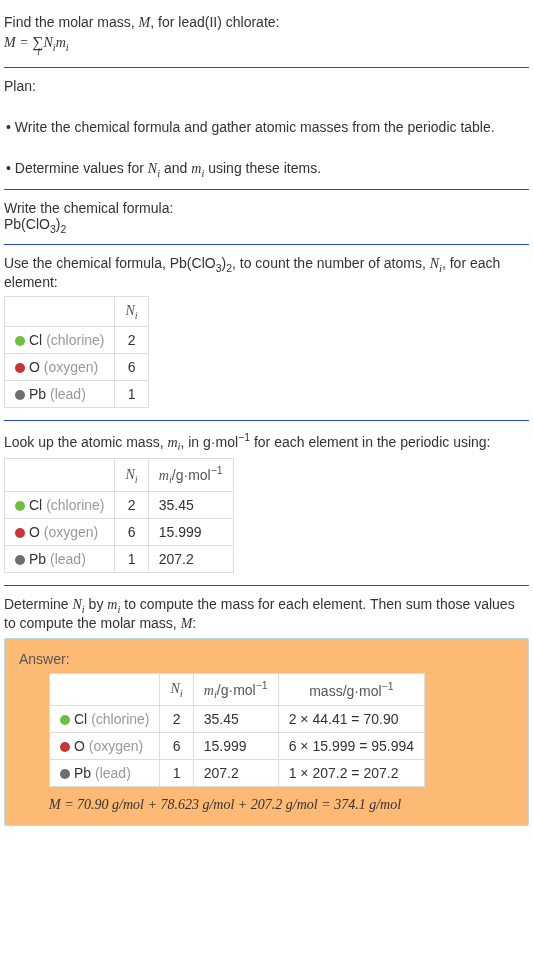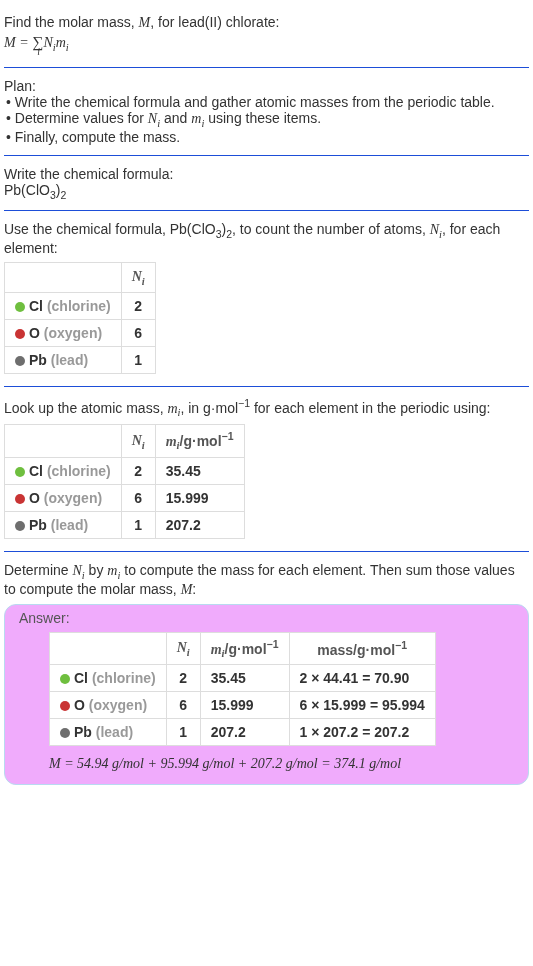--- a/index.html
+++ b/index.html
@@ -31,31 +31,32 @@
     .sub {
       vertical-align: sub;
       font-size: 0.75em;
     }
     .sup {
       vertical-align: super;
       font-size: 0.75em;
     }
     .plan-item {
       margin-left: 2px;
+      margin-top: 25px;
     }
     table {
       border-collapse: collapse;
       margin-top: 6px;
       margin-bottom: 2px;
     }
     th, td {
       border: 1px solid #ddd;
       padding: 5px 10px;
       text-align: left;
-      font-weight: bold;
+      font-weight: normal;
     }
     th {
       color: #555;
     }
     .element-cell {
       white-space: nowrap;
     }
     .dot {
       display: inline-block;
       width: 10px;
@@ -68,23 +69,23 @@
     .dot-o { background: #c93434; }
     .dot-pb { background: #6e6e6e; }
     .element-name {
       color: #999;
     }
     .center {
       text-align: center;
     }
     .answer-box {
       border: 1px solid #b8daf0;
-      background: #f0abfc;
-      border-radius: 12px;
-      padding: 5px 14px 12px 14px;
+      background: #fdba74;
+      border-radius: 2px;
+      padding: 12px 14px 12px 14px;
       margin-top: 6px;
     }
     .answer-label {
       color: #555;
       margin-bottom: 6px;
     }
     .answer-box table {
       margin-left: 30px;
       background: #fff;
     }
@@ -123,21 +124,20 @@
     <span class="italic-var">N</span><span class="sub italic-var">i</span><span class="italic-var">m</span><span class="sub italic-var">i</span>
   </div>
 </div>
 
 <div class="section">
   <div>Plan:</div>
   <div class="plan-item">• Write the chemical formula and gather atomic masses from the periodic table.</div>
   <div class="plan-item">
     <span>• Determine values for </span><span class="italic-var">N</span><span class="sub italic-var">i</span><span> and </span><span class="italic-var">m</span><span class="sub italic-var">i</span><span> using these items.</span>
   </div>
-  <div class="plan-item">• Finally, compute the mass.</div>
 </div>
 
 <div class="section">
   <div>Write the chemical formula:</div>
   <div>
     <span>Pb(ClO</span><span class="sub">3</span><span>)</span><span class="sub">2</span>
   </div>
 </div>
 
 <div class="section">
@@ -224,16 +224,16 @@
       </tr>
       <tr>
         <td class="element-cell"><span class="dot dot-pb"></span><span>Pb</span> <span class="element-name">(lead)</span></td>
         <td class="center">1</td>
         <td>207.2</td>
         <td>1 × 207.2 = 207.2</td>
       </tr>
     </tbody>
       </table>
     <div class="final-line">
-      <span class="italic-var">M</span><span> = 54.94 g/mol + 95.994 g/mol + 207.2 g/mol = 374.1 g/mol</span>
+      <span class="italic-var">M</span><span> = 70.90 g/mol + 78.623 g/mol + 207.2 g/mol = 374.1 g/mol</span>
     </div>
   </div>
 </div>
 
 </body></html>

